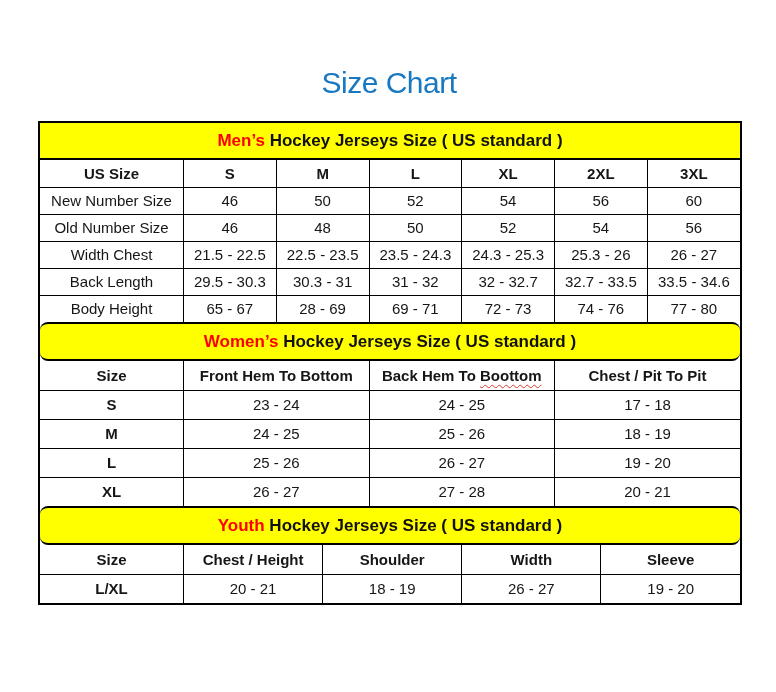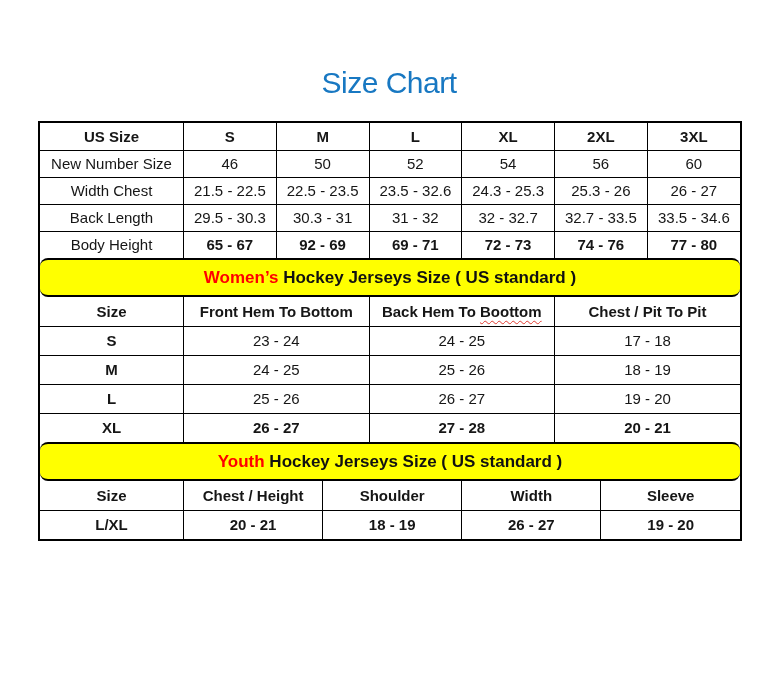--- a/index.html
+++ b/index.html
@@ -50,21 +50,21 @@
     vertical-align: middle;
     font-size: 15px;
     padding: 0 2px;
     color: #161616;
   }
   th { font-weight: bold; }
   td { font-weight: normal; }
   tr > *:first-child { border-left: 0; }
   tr > *:last-child  { border-right: 0; }
   table tr:first-child > * { border-top: 0; margin-top: 27px; }
-  table tr:last-child  > * { border-bottom: 0; font-weight: bold; }
+  table tr:last-child  > * { border-bottom: 0; }
   table.men tr   { height: 27px; }
   table.women tr { height: 29px; }
   table.youth tr { height: 29px; }
   table.men .rowlabel { font-weight: normal; margin-top: 15px; }
   table.women .rowlabel, table.youth .rowlabel { font-weight: bold; }
   col.c-label { width: 20.5%; }
   table.men   col.c-data { width: 13.25%; }
   table.women col.c-data { width: 26.5%; }
   table.youth col.c-data { width: 19.875%; }
   .squiggle {
@@ -74,20 +74,21 @@
     text-decoration-skip-ink: none;
   }
 </style>
 </head>
 <body>
 
 <div class="page-title">Size Chart</div>
 
 <div class="chart-wrap">
 
+  <div class="section-bar"><span class="accent">Men’s</span><span> Hockey Jerseys Size ( US standard )</span></div>
   <table class="men">
     <colgroup>
         <col class="c-label">
         <col class="c-data">
         <col class="c-data">
         <col class="c-data">
         <col class="c-data">
         <col class="c-data">
         <col class="c-data">
       </colgroup>
@@ -104,41 +105,50 @@
     <tr>
       <th class="rowlabel">New Number Size</th>
       <td>46</td>
       <td>50</td>
       <td>52</td>
       <td>54</td>
       <td>56</td>
       <td>60</td>
     </tr>
     <tr>
+      <th class="rowlabel">Old Number Size</th>
+      <td>46</td>
+      <td>48</td>
+      <td>50</td>
+      <td>52</td>
+      <td>54</td>
+      <td>56</td>
+    </tr>
+    <tr>
       <th class="rowlabel">Width Chest</th>
       <td>21.5 - 22.5</td>
       <td>22.5 - 23.5</td>
-      <td>23.5 - 32.6</td>
+      <td>23.5 - 24.3</td>
       <td>24.3 - 25.3</td>
       <td>25.3 - 26</td>
       <td>26 - 27</td>
     </tr>
     <tr>
       <th class="rowlabel">Back Length</th>
       <td>29.5 - 30.3</td>
       <td>30.3 - 31</td>
       <td>31 - 32</td>
       <td>32 - 32.7</td>
       <td>32.7 - 33.5</td>
       <td>33.5 - 34.6</td>
     </tr>
     <tr>
       <th class="rowlabel">Body Height</th>
       <td>65 - 67</td>
-      <td>92 - 69</td>
+      <td>28 - 69</td>
       <td>69 - 71</td>
       <td>72 - 73</td>
       <td>74 - 76</td>
       <td>77 - 80</td>
     </tr>
   </tbody>
     </table>
 
   <div class="section-bar mid"><span class="accent">Women’s</span><span> Hockey Jerseys Size ( US standard )</span></div>
   <table class="women">

